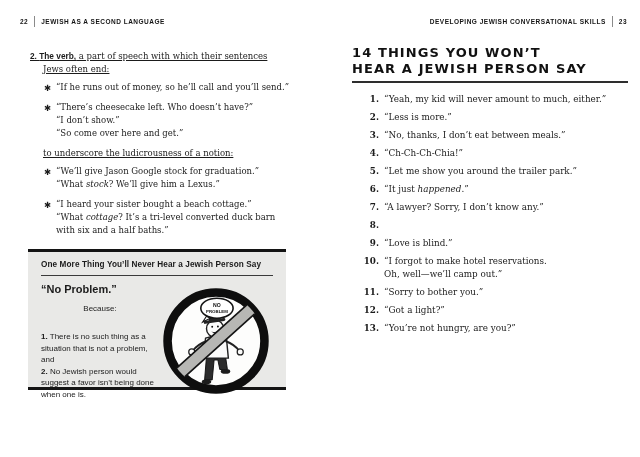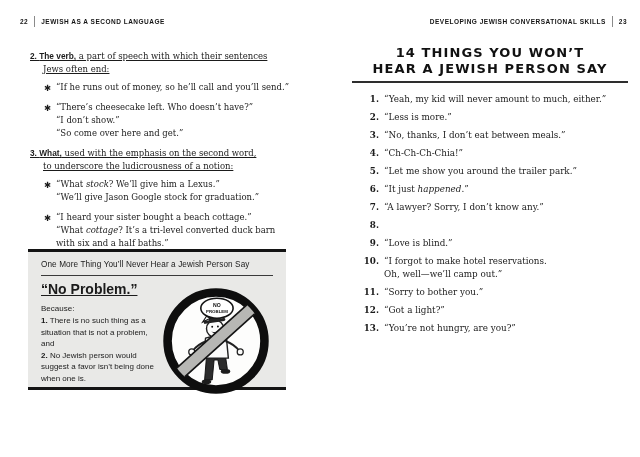--- a/index.html
+++ b/index.html
@@ -27,32 +27,32 @@
   .bullet .mark { position:absolute; left:0; top:0.5px; font-family:"DejaVu Sans", sans-serif;
     font-weight:700; font-size:8.5px; }
   .em { font-style:italic; }
 
   
   .info-box {
     position:absolute; left:28px; top:249px; width:258px; height:141px; box-sizing:border-box;
     background:#e9e9e7; border-top:3px solid #141414; border-bottom:3px solid #141414;
     padding:8px 13px 4px; font-family:"Liberation Sans", sans-serif; color:#1b1b1b;
   }
-  .box-title { font-size:8.2px; font-weight:400; letter-spacing:0.1px; white-space:nowrap; }
+  .box-title { font-size:8.2px; font-weight:700; letter-spacing:0.1px; white-space:nowrap; }
   .box-rule { height:1px; background:#3a3a3a; margin:6px 0 8px; }
   .box-body { display:flex; }
   .box-text { width:130px; font-size:8px; line-height:11.5px; }
-  .box-phrase { font-weight:700; font-size:14px; margin-bottom:7px;text-decoration:underline; }
-  .box-because { margin-bottom:1px; }
+  .box-phrase { font-weight:700; font-size:11px; margin-bottom:7px; }
+  .box-because { margin-bottom:17px;text-align:center; }
   .rnum { font-weight:700; }
   .box-illo { flex:1; display:flex; justify-content:center; align-items:flex-start; }
 
   
   .rp-title {
-    position:absolute; left:352px; top:45px; width:276px; text-align:center;
+    position:absolute; left:352px; top:45px; width:276px; text-align:left;
     font-family:"DejaVu Sans", sans-serif; font-weight:700; font-size:13px;
     letter-spacing:1.1px; line-height:16px; color:#111; white-space:nowrap;
   }
   .rp-rule { position:absolute; left:352px; top:81px; width:276px; height:2px; background:#2e2e2e; }
   .rp-list { position:absolute; left:358px; top:93px; width:272px;
     font-size:8.8px; line-height:13px; color:#1b1b1b; }
   .item { display:flex; margin-bottom:5px; }
   .item .n { width:21px; min-width:21px; text-align:right; padding-right:5px;
     font-weight:700; }
   .item .t { white-space:nowrap; }
@@ -85,28 +85,27 @@
   </div>
 
   <div class="bullet">
     <span class="mark">✱</span>
     <div>“There’s cheesecake left. Who doesn’t have?”</div>
     <div>“I don’t show.”</div>
     <div>“So come over here and get.”</div>
   </div>
 
   <div class="entry">
-    <div><span class="num-lead">3. </span><span class="num-lead">What,</span><span> used with the emphasis on the second word,</span></div>
     <div class="cont">to underscore the ludicrousness of a notion:</div>
   </div>
 
   <div class="bullet">
     <span class="mark">✱</span>
+    <div>“We’ll give Jason Google stock for graduation.”</div>
     <div><span>“What </span><span class="em">stock</span><span>? We’ll give him a Lexus.”</span></div>
-    <div>“We’ll give Jason Google stock for graduation.”</div>
   </div>
 
   <div class="bullet">
     <span class="mark">✱</span>
     <div>“I heard your sister bought a beach cottage.”</div>
     <div><span>“What </span><span class="em">cottage</span><span>? It’s a tri-level converted duck barn</span></div>
     <div>with six and a half baths.”</div>
   </div>
 </div>
 

